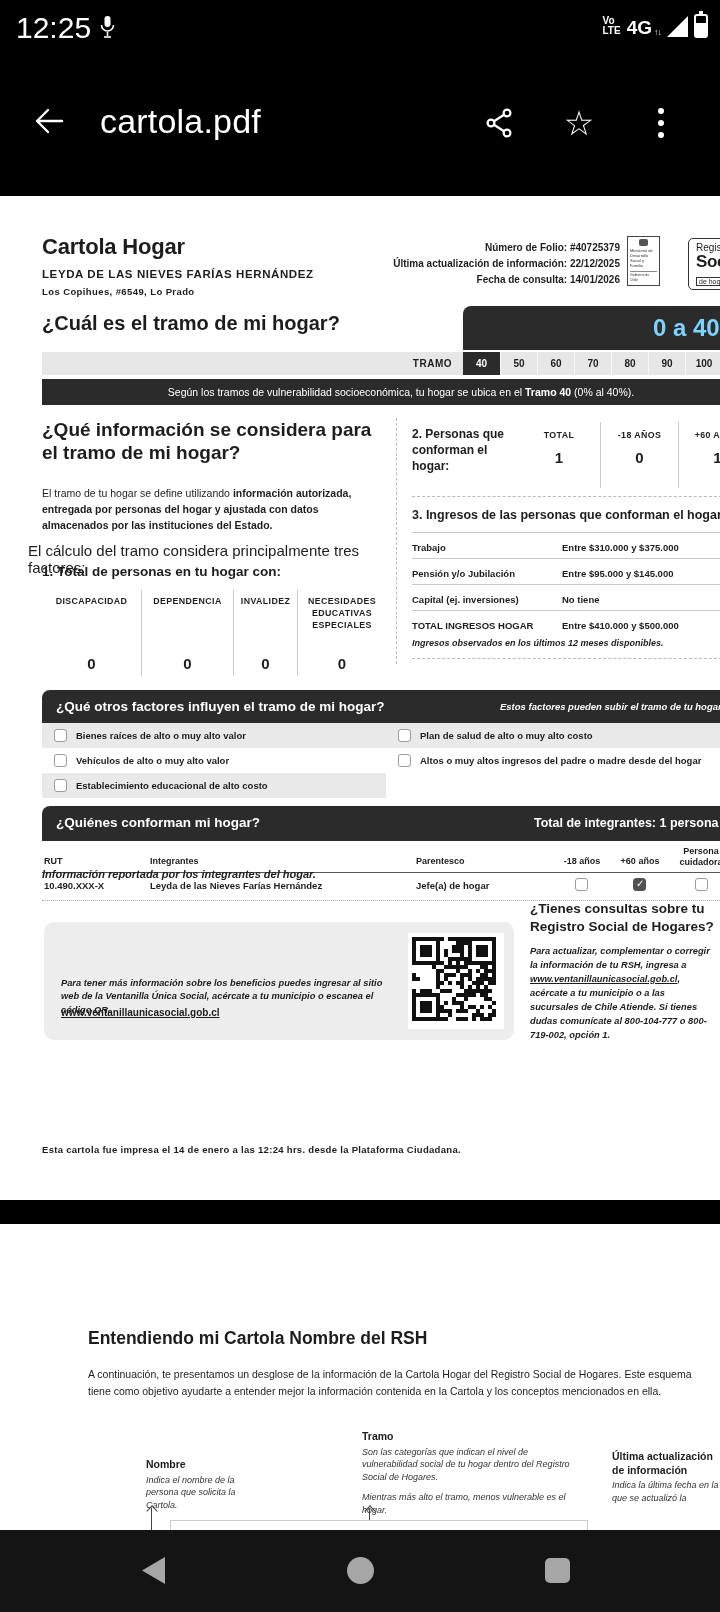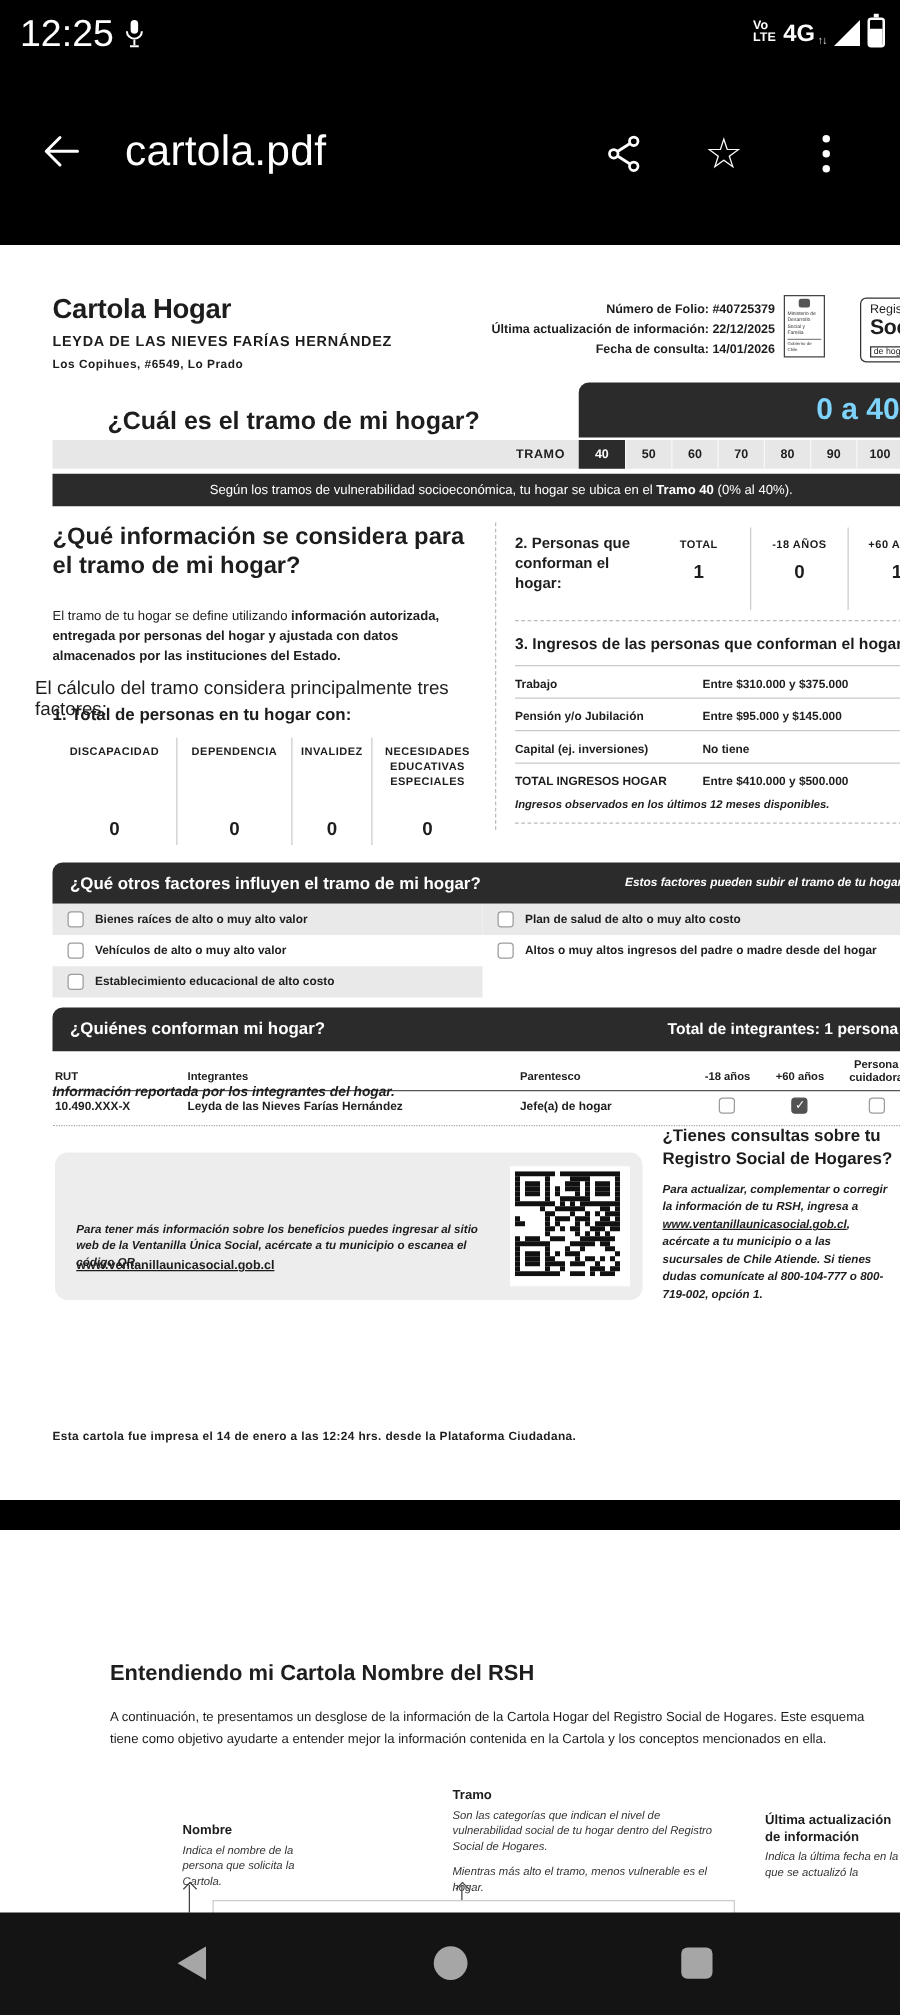--- a/index.html
+++ b/index.html
@@ -45,21 +45,21 @@
   .min-logo { position:absolute; left:627px; top:40px; width:33px; height:50px; border:1px solid #444;
               font-size:4px; line-height:5px; color:#333; padding:2px; overflow:hidden; }
   .min-emblem { width:9px; height:7px; background:#555; border-radius:2px; margin:0 auto 2px; }
   .min-foot { position:absolute; bottom:2px; left:2px; right:2px; border-top:.5px solid #888; font-size:3.5px; padding-top:1px; }
   .rsh-logo { position:absolute; left:688px; top:42px; width:110px; height:52px; border:1.5px solid #333; border-radius:5px;
               padding:3px 7px; white-space:nowrap; }
   .rsh-l1 { font-size:10px; } .rsh-l2 { font-size:17px; font-weight:700; letter-spacing:-.3px; line-height:17px; }
   .rsh-l3 { display:inline-block; border:1px solid #333; font-size:7px; padding:0 2px; margin-top:1px; }
 
   
-  .q1 { position:absolute; left:42px; top:130px; font-size:20px; font-weight:700;margin-left:44px; }
+  .q1 { position:absolute; left:42px; top:116px; font-size:20px; font-weight:700; }
   .tramo-badge { position:absolute; left:463px; top:110px; width:278px; height:44px; background:#2b2b2b;
                  border-radius:8px 8px 0 0; color:#7dd3fc; font-size:24px; font-weight:700; text-align:right; line-height:44px; }
   .tramo-strip { position:absolute; left:42px; top:156px; width:718px; height:23px; background:#e7e7e7; }
   .tramo-label { position:absolute; left:0; top:0; width:410px; text-align:right; font-size:10px; font-weight:700;
                  line-height:23px; letter-spacing:.5px; }
   .tramo-cells { position:absolute; left:421px; top:0; display:flex; }
   .tramo-cell { width:37px; text-align:center; font-size:10px; font-weight:700; line-height:23px; border-left:1px solid #f7f7f7; }
   .tramo-cell.sel { background:#2b2b2b; color:#fff; border-left:none; }
   .tramo-note { position:absolute; left:42px; top:183px; width:718px; height:26px; background:#2b2b2b; color:#fff;
                 font-size:10.5px; text-align:center; line-height:26px; }

